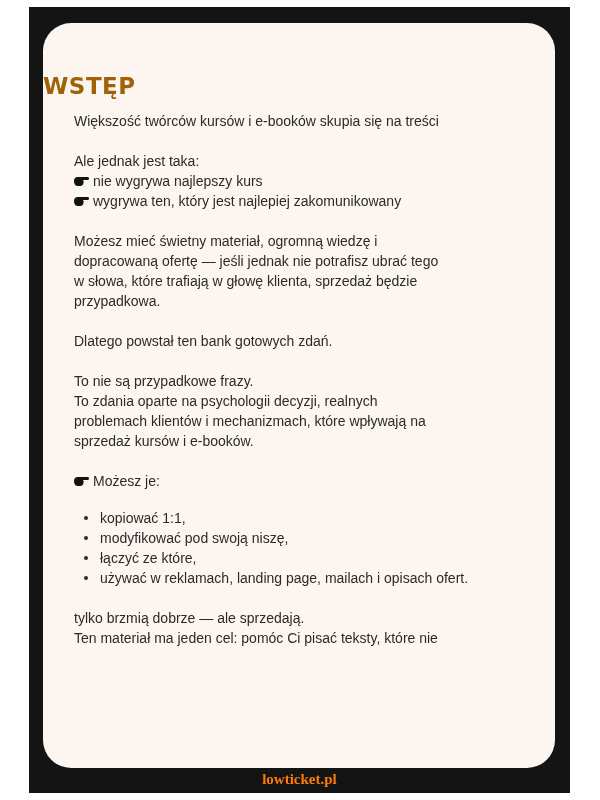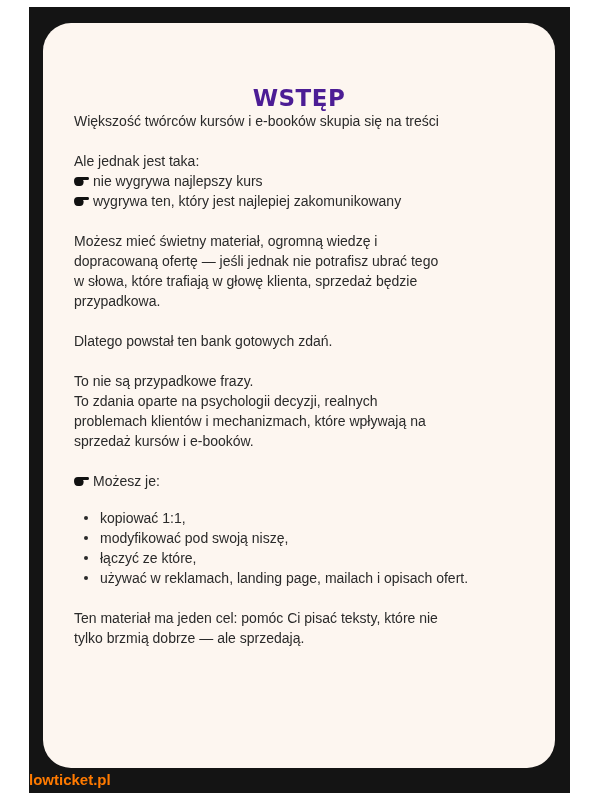--- a/index.html
+++ b/index.html
@@ -9,41 +9,41 @@
     }
     .frame {
       position: absolute; left: 29px; top: 7px; width: 541px; height: 786px;
       background: #141414;
     }
     .card {
       position: absolute; left: 14px; top: 16px; width: 512px; height: 745px;
       background: #fdf6f0; border-radius: 28px;
     }
     .title {
-      position: absolute; left: 0; right: 0; top: 52px; text-align: center;
+      position: absolute; left: 0; right: 0; top: 52px; text-align: left;
       font-family: "DejaVu Sans", sans-serif; font-weight: 900; font-size: 23px;
-      color: #4c1d95; letter-spacing: 0.5px; margin: 12px; line-height: 1;
+      color: #a16207; letter-spacing: 0.5px; margin: 0; line-height: 1;
     }
     .content {
       position: absolute; left: 31px; top: 88px; width: 460px;
       font-family: "Liberation Sans", sans-serif; font-size: 14px; line-height: 20px;
       color: #2a2a2a;
     }
     .content p { margin: 0 0 20px 0; }
     .line { display: block; }
     .hand { display: inline-block; width: 15px; height: 12px; vertical-align: -1px; margin-right: 4px; }
     ul.bullets { list-style: none; margin: 17px 0 20px 0; padding: 0; }
     ul.bullets li { position: relative; padding-left: 26px; }
     ul.bullets li::before {
       content: ""; position: absolute; left: 10px; top: 8px; width: 4px; height: 4px;
       background: #2a2a2a; border-radius: 50%;
     }
     .footer {
-      position: absolute; left: 0; right: 0; top: 764px; text-align: left;
-      font-family: Liberation Sans, sans-serif; font-weight: 900; font-size: 15px;
+      position: absolute; left: 0; right: 0; top: 764px; text-align: center;
+      font-family: Liberation Serif, serif; font-weight: 900; font-size: 15px;
       color: #ff7a00;
     }
   </style>
 </head>
 <body>
 
 <div class="frame">
   <div class="card">
     <h1 class="title">WSTĘP</h1>
 
@@ -90,19 +90,19 @@
         </span>
         <ul class="bullets">
           <li>kopiować 1:1,</li>
           <li>modyfikować pod swoją niszę,</li>
           <li>łączyć ze które,</li>
           <li>używać w reklamach, landing page, mailach i opisach ofert.</li>
         </ul>
       </div>
 
       <p>
+        <span class="line">tylko brzmią dobrze — ale sprzedają.</span>
         <span class="line">Ten materiał ma jeden cel: pomóc Ci pisać teksty, które nie</span>
-        <span class="line">tylko brzmią dobrze — ale sprzedają.</span>
       </p>
     </div>
   </div>
   <div class="footer">lowticket.pl</div>
 </div>
 
 </body></html>

